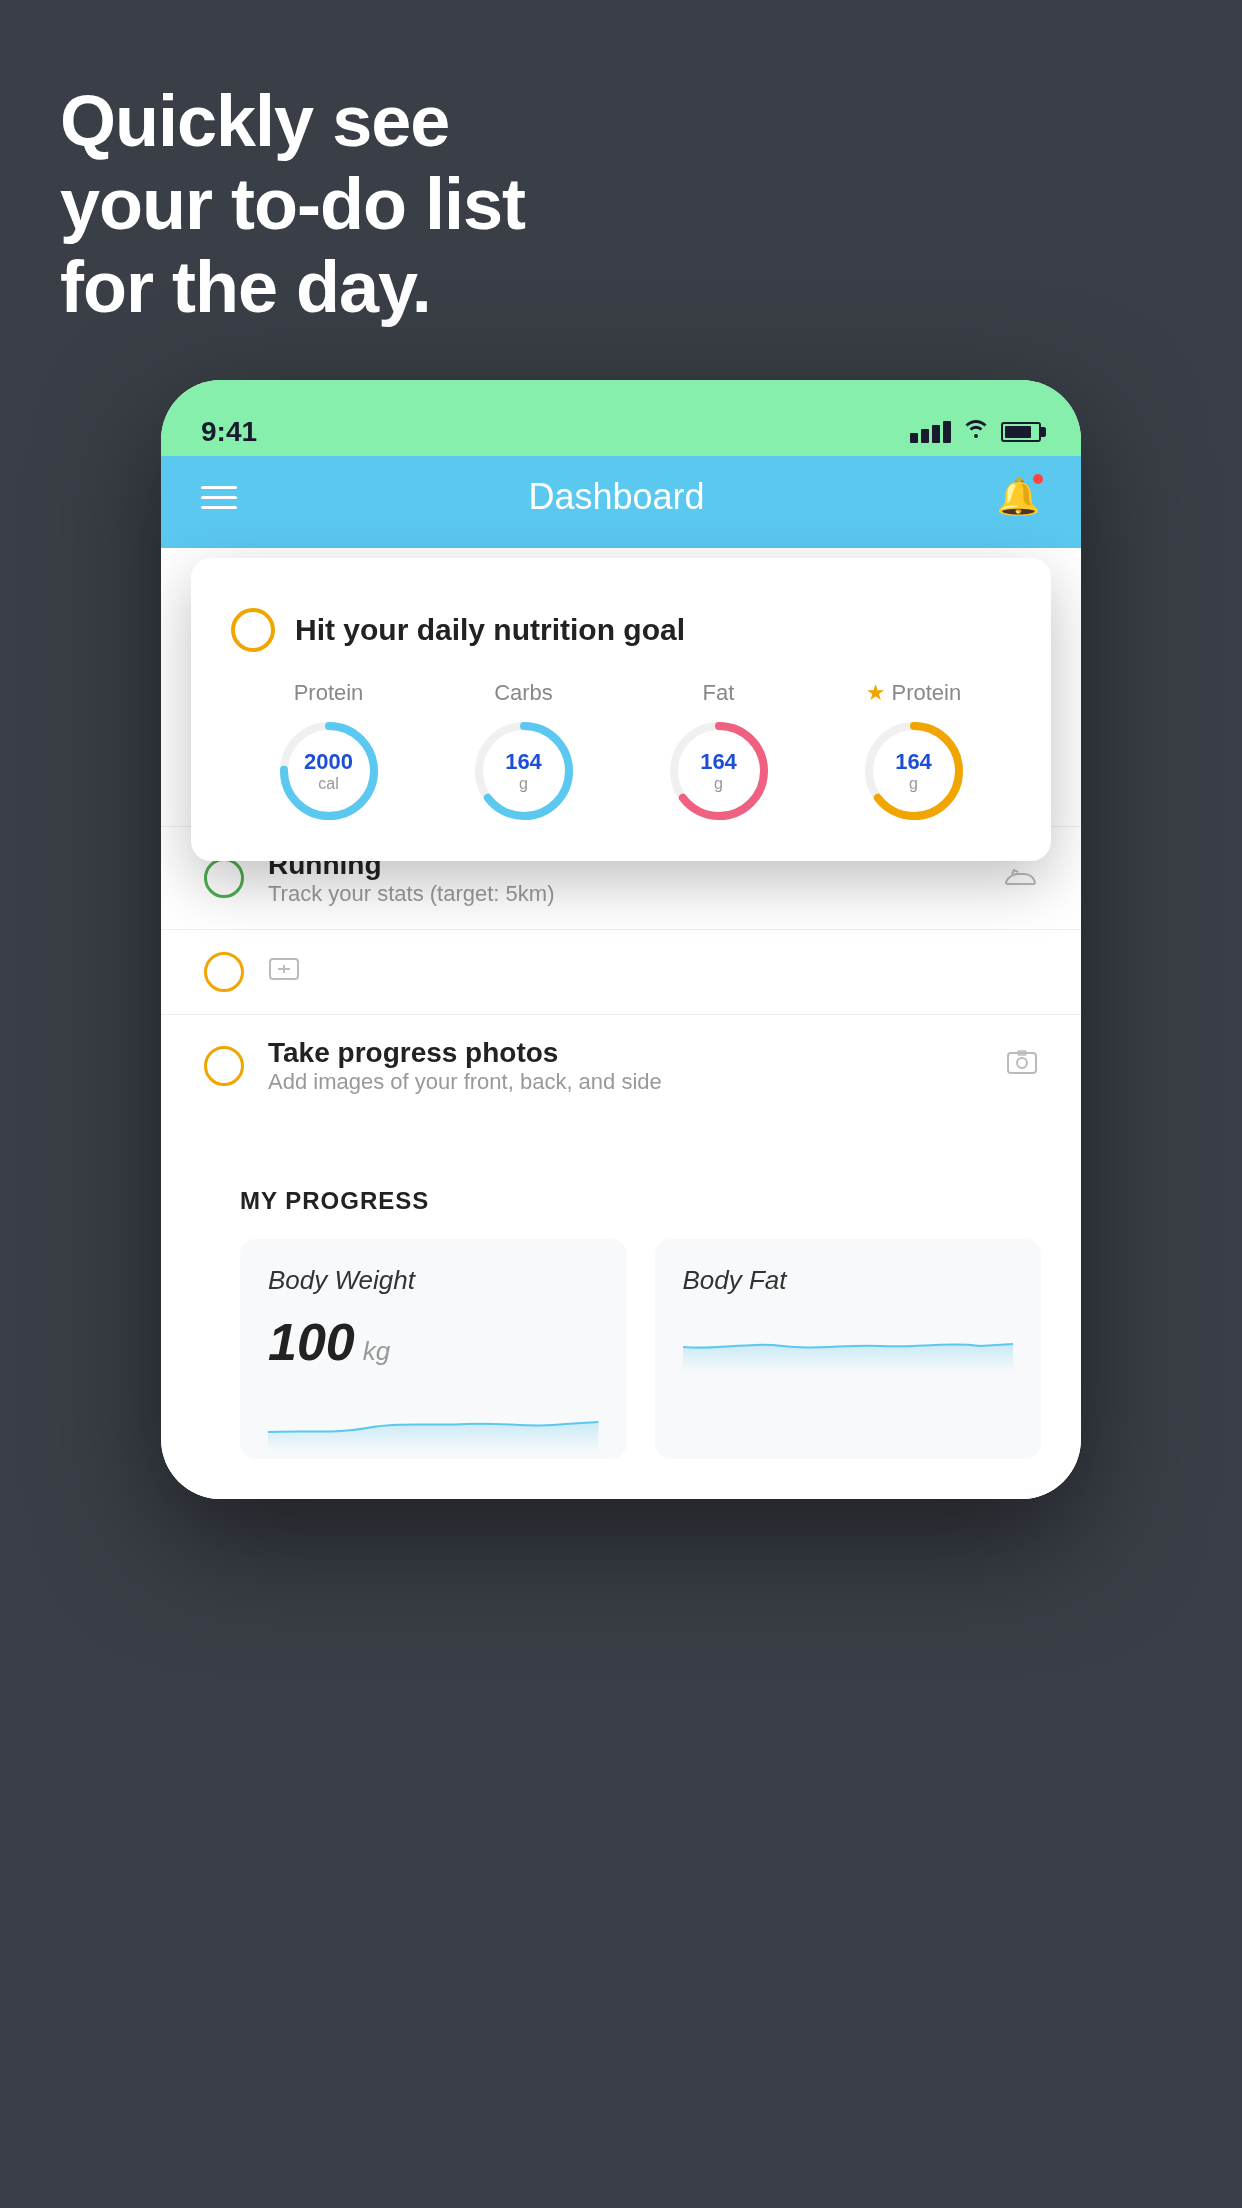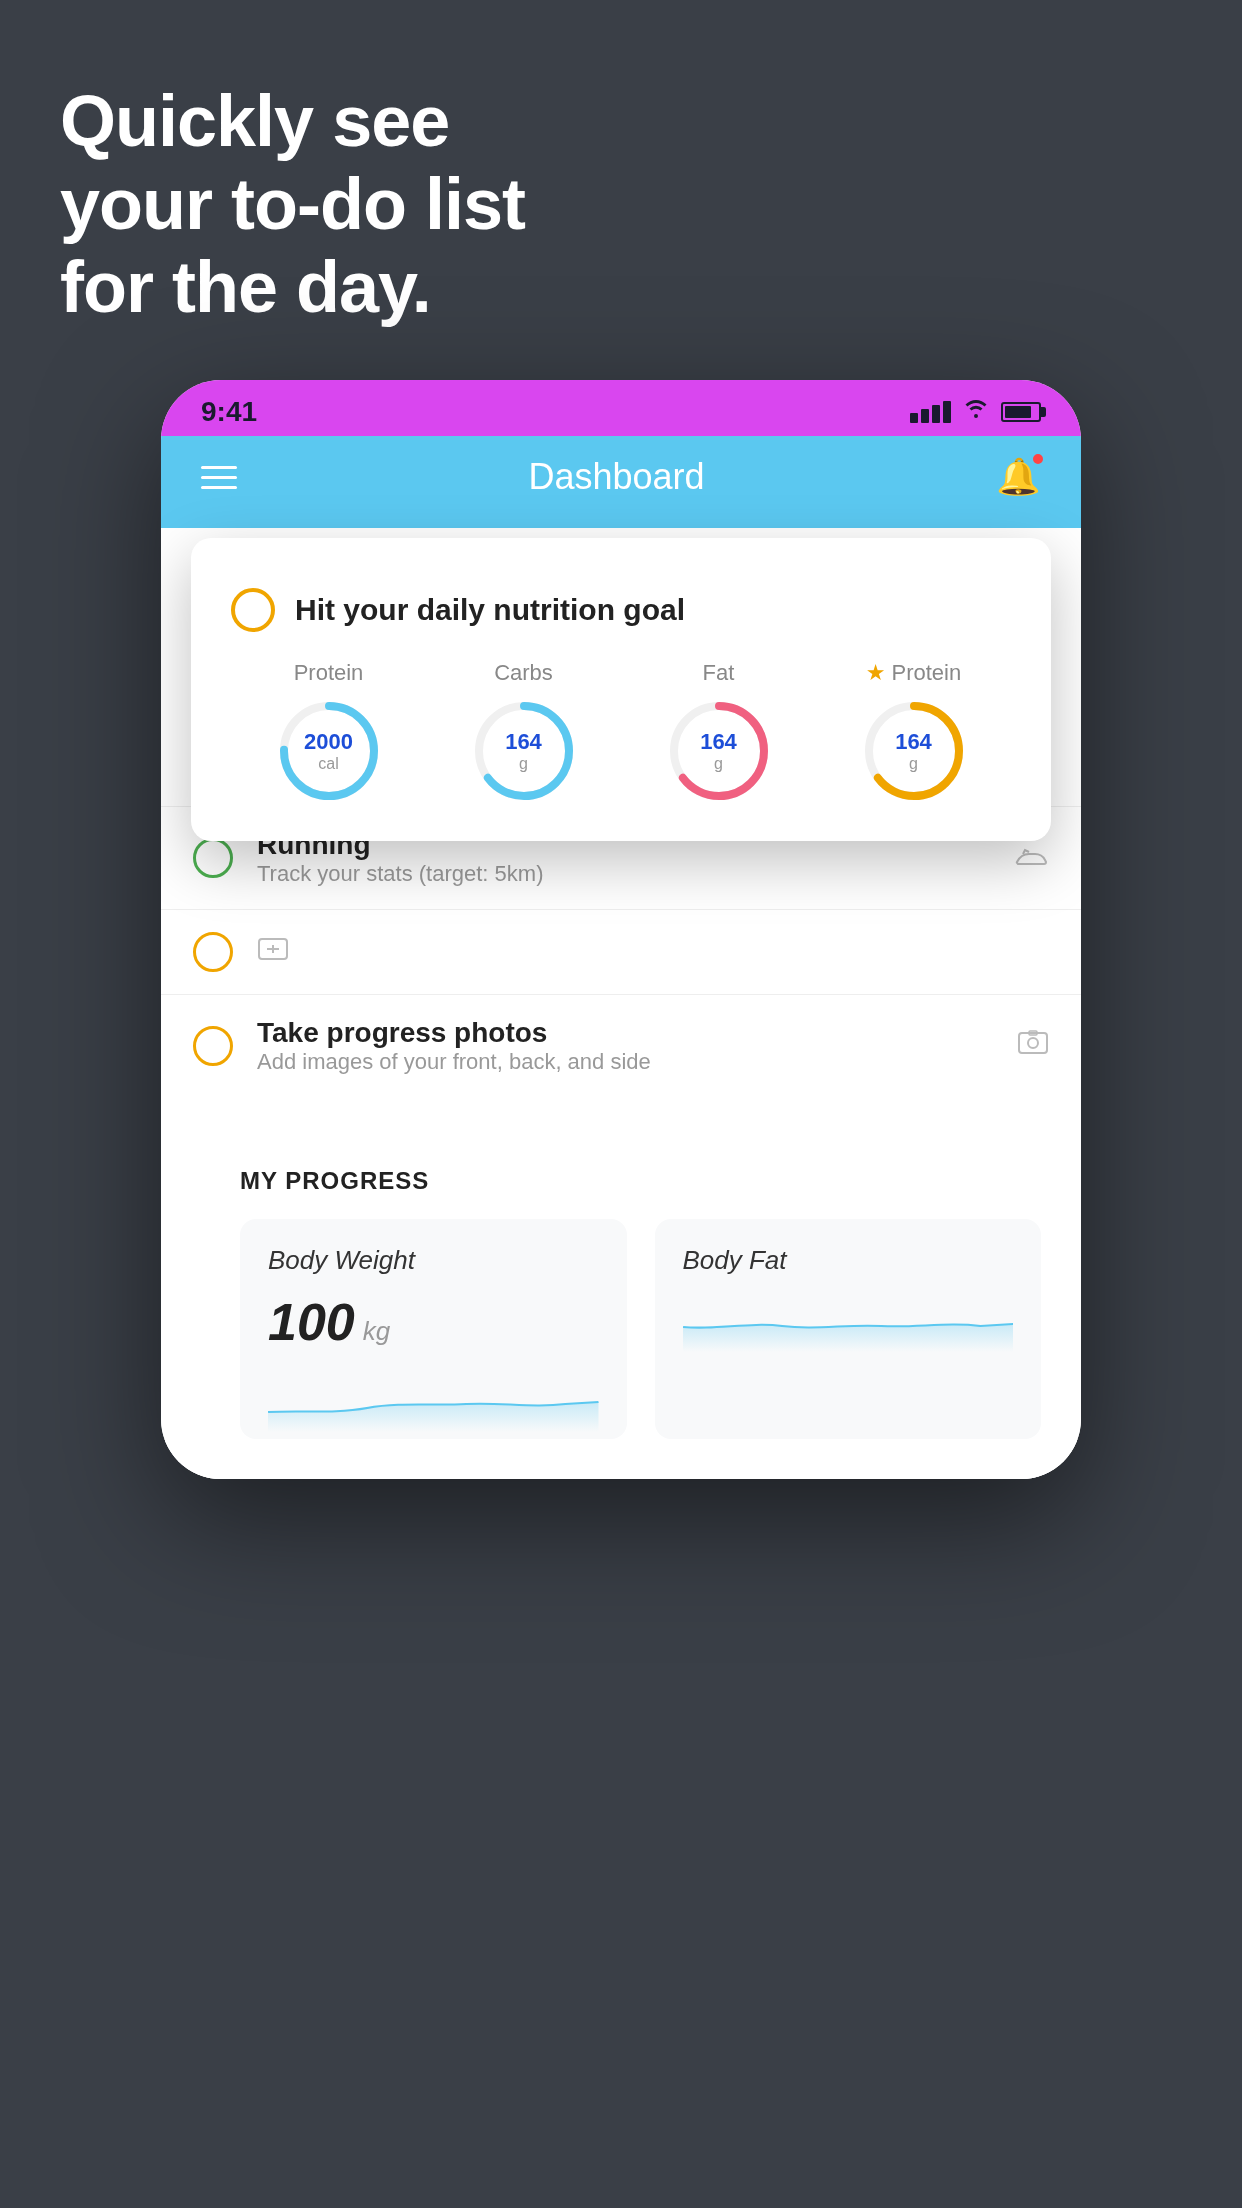--- a/index.html
+++ b/index.html
@@ -38,25 +38,25 @@
     .phone {
       background: #f2f2f2;
       border-radius: 60px;
       overflow: hidden;
       box-shadow: 0 40px 120px rgba(0,0,0,0.5);
       position: relative;
     }
 
     
     .status-bar {
-      background: #d946ef;
+      background: #86efac;
       display: flex;
       justify-content: space-between;
       align-items: center;
-      padding: 16px 40px 8px;
+      padding: 36px 40px 8px;
     }
 
     .status-time {
       color: #1a1a2e;
       font-size: 28px;
       font-weight: 600;
     }
 
     .status-icons {
       display: flex;
@@ -309,21 +309,21 @@
     }
 
     
     .todo-list {
       padding-top: 200px;
     }
 
     .todo-item {
       display: flex;
       align-items: center;
-      padding: 22px 32px;
+      padding: 22px 43px;
       border-top: 1px solid #eee;
       position: relative;
     }
 
     .todo-circle {
       width: 40px;
       height: 40px;
       border-radius: 50%;
       border: 3px solid;
       flex-shrink: 0;

